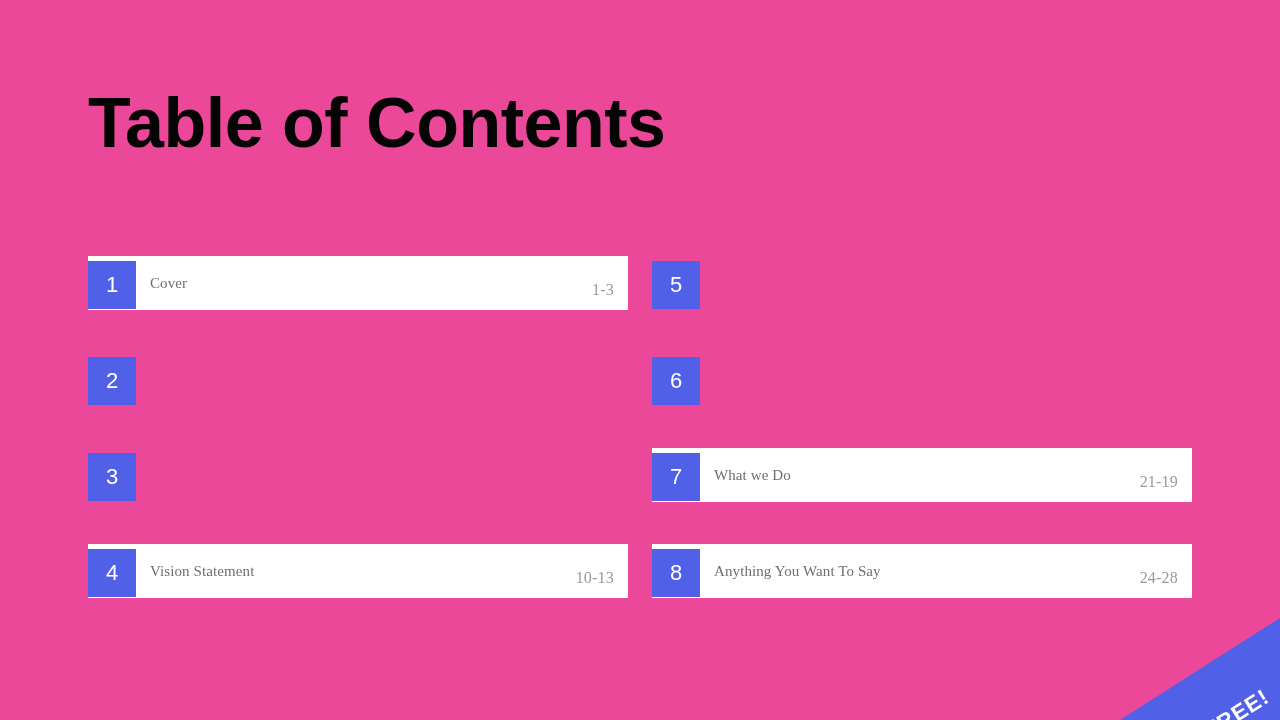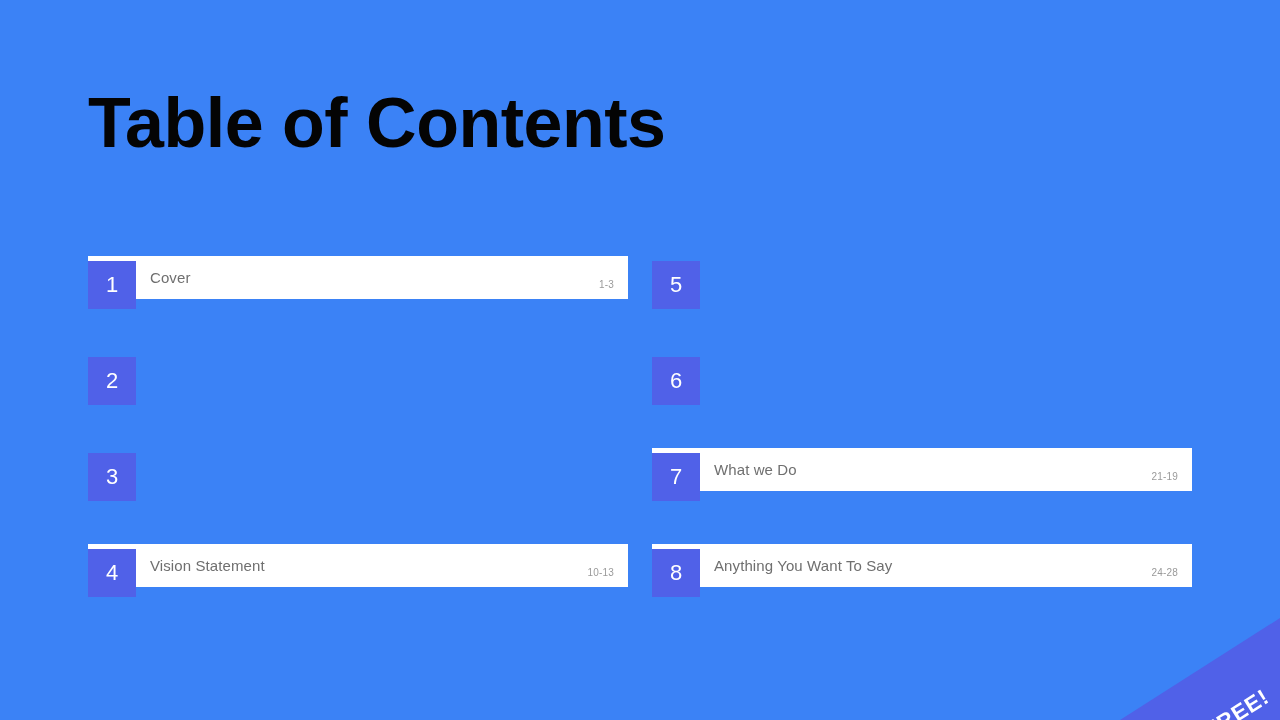--- a/index.html
+++ b/index.html
@@ -14,21 +14,21 @@
   body {
     background: #f1f1f1;
     font-family: "Liberation Sans", sans-serif;
     position: relative;
     -webkit-font-smoothing: antialiased;
   }
 
   .slide {
     position: absolute;
     inset: 0;
-    background: #3b82f6;
+    background: #ec4899;
     overflow: hidden;
   }
 
   
   .page-title {
     position: absolute;
     left: 88px;
     top: 88px;
     font-size: 70px;
     font-weight: bold;
@@ -57,26 +57,27 @@
     display: flex;
     align-items: stretch;
   }
 
   
   .entry-card {
     position: absolute;
     left: 0;
     top: 0;
     right: 0;
-    height: 43px;
+    height: 54px;
     background: #ffffff;
     display: flex;
     align-items: center;
     padding-left: 62px;
     padding-right: 14px;
+    font-family: Liberation Serif, serif;
   }
 
   .entry-num {
     position: absolute;
     left: 0;
     top: 5px;
     width: 48px;
     height: 48px;
     background: #5061e8;
     color: #ffffff;
@@ -94,21 +95,21 @@
     color: #6f6f6f;
     font-weight: 400;
     white-space: nowrap;
     letter-spacing: 0.1px;
     z-index: 2;
     position: relative;
   }
 
   .entry-pages {
     margin-left: auto;
-    font-size: 10px;
+    font-size: 16px;
     color: #9a9a9a;
     font-weight: 400;
     letter-spacing: 0.2px;
     z-index: 2;
     position: relative;
     margin-top: 14px;
   }
 
   
   .free-ribbon {

